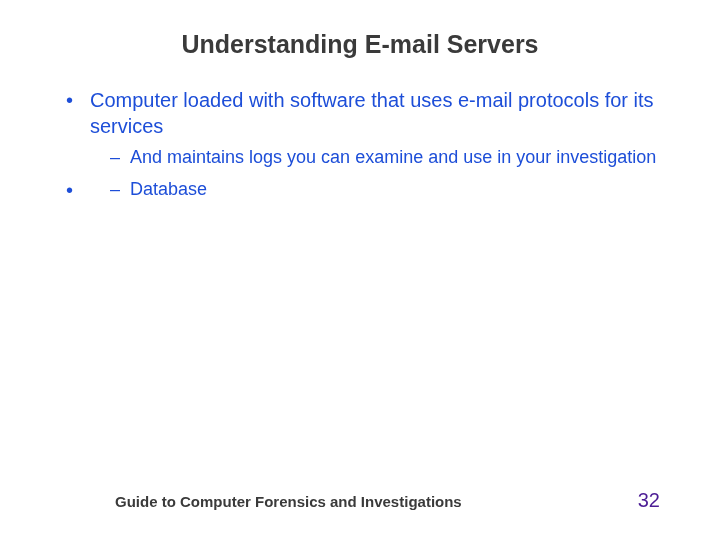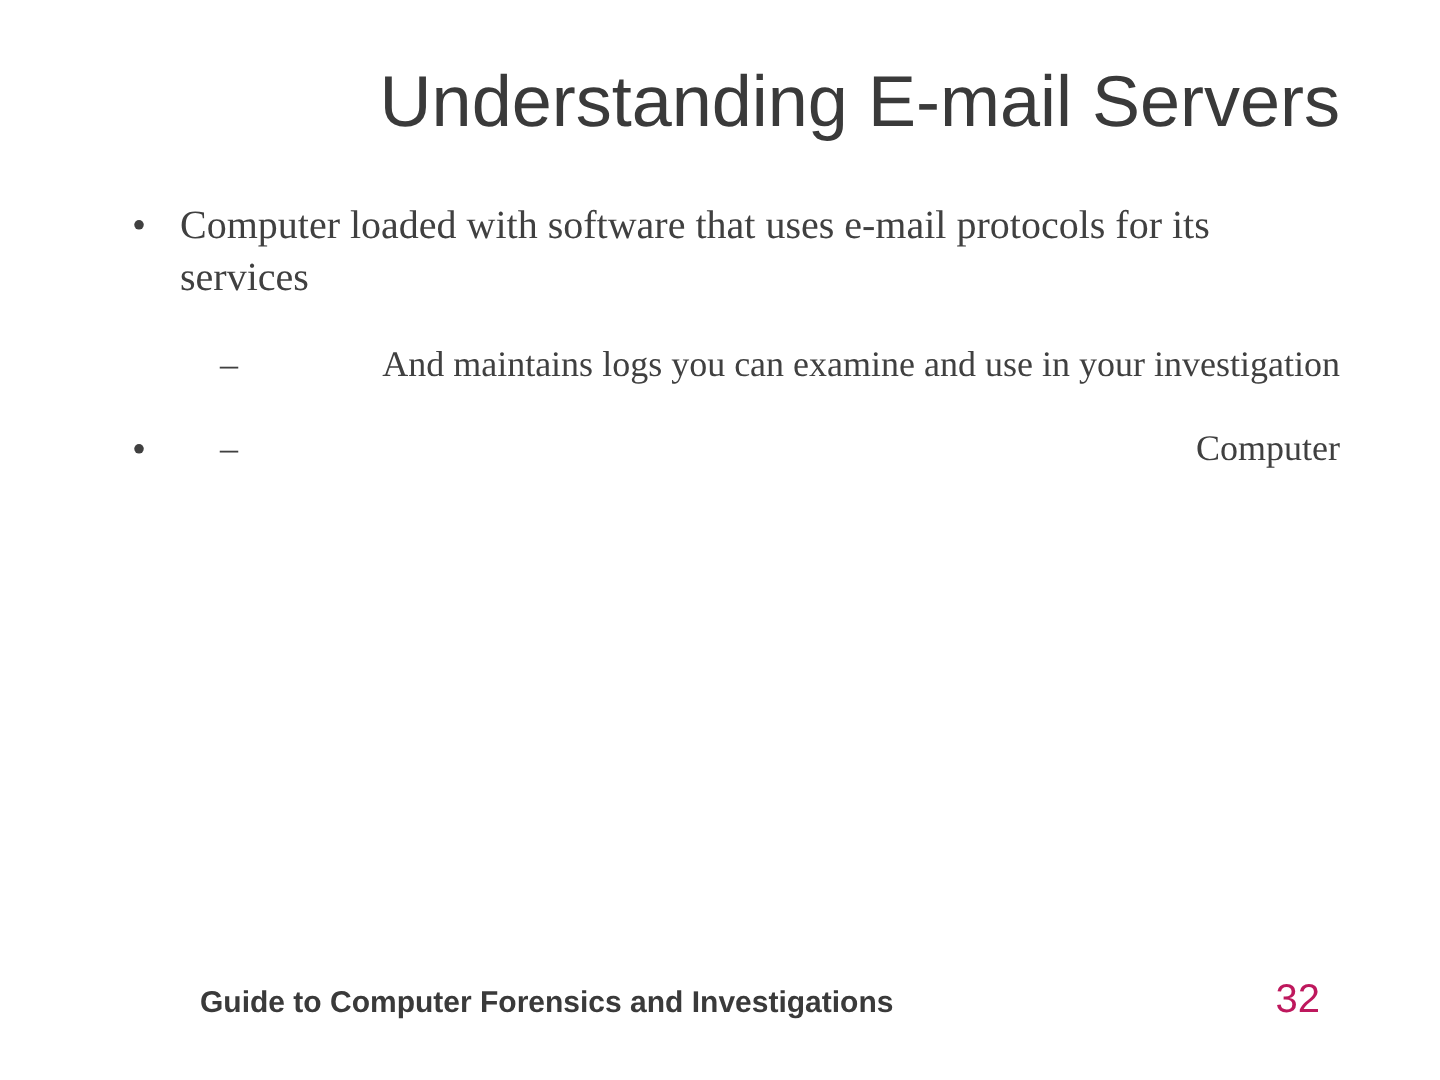--- a/index.html
+++ b/index.html
@@ -10,30 +10,29 @@
     body {
       width: 720px;
       height: 540px;
       background: #ffffff;
       font-family: Arial, Helvetica, sans-serif;
       color: #3a3a3a;
       position: relative;
       padding: 30px 50px 0 50px;
     }
     .title {
-      text-align: right;
-      font-size: 36px;
-      font-weight: normal;
+      text-align: center;
+      font-size: 25px;
+      font-weight: bold;
       margin-bottom: 28px;
       color: #3a3a3a;
     }
     .content {
       font-size: 20px;
-      color: #404040;
-      font-family: Liberation Serif, serif;
+      color: #1d4ed8;
     }
     ul.level1 {
       list-style: none;
       padding-left: 12px;
     }
     ul.level1 > li {
       position: relative;
       padding-left: 28px;
       margin-bottom: 8px;
       line-height: 1.3;
@@ -41,71 +40,70 @@
     ul.level1 > li::before {
       content: "•";
       position: absolute;
       left: 4px;
       top: 0;
       font-size: 20px;
     }
     ul.level2 {
       list-style: none;
       padding-left: 20px;
-      margin-top: 18px;
+      margin-top: 6px;
       font-size: 18px;
-      text-align: right;
     }
     ul.level2 > li {
       position: relative;
       padding-left: 20px;
       margin-bottom: 4px;
       line-height: 1.35;
     }
     ul.level2 > li::before {
       content: "–";
       position: absolute;
       left: 0;
       top: 0;
     }
     .footer {
       position: absolute;
       bottom: 28px;
-      left: 100px;
+      left: 115px;
       right: 60px;
       display: flex;
       justify-content: space-between;
       align-items: baseline;
     }
     .footer-text {
       font-size: 15px;
       font-weight: bold;
       color: #3a3a3a;
     }
     .page-num {
       font-size: 20px;
-      color: #be185d;
+      color: #4c1d95;
     }
   </style>
 </head>
 <body>
 
 <h1 class="title">Understanding E-mail Servers</h1>
 
 <div class="content">
   <ul class="level1">
     <li>
       <span>Computer loaded with software that uses e-mail protocols for its services</span>
       <ul class="level2">
         <li>And maintains logs you can examine and use in your investigation</li>
       </ul>
     </li>
     <li>
       <ul class="level2">
-        <li>Computer</li>
+        <li>Database</li>
       </ul>
     </li>
   </ul>
 </div>
 
 <div class="footer">
   <span class="footer-text">Guide to Computer Forensics and Investigations</span>
   <span class="page-num">32</span>
 </div>
 

